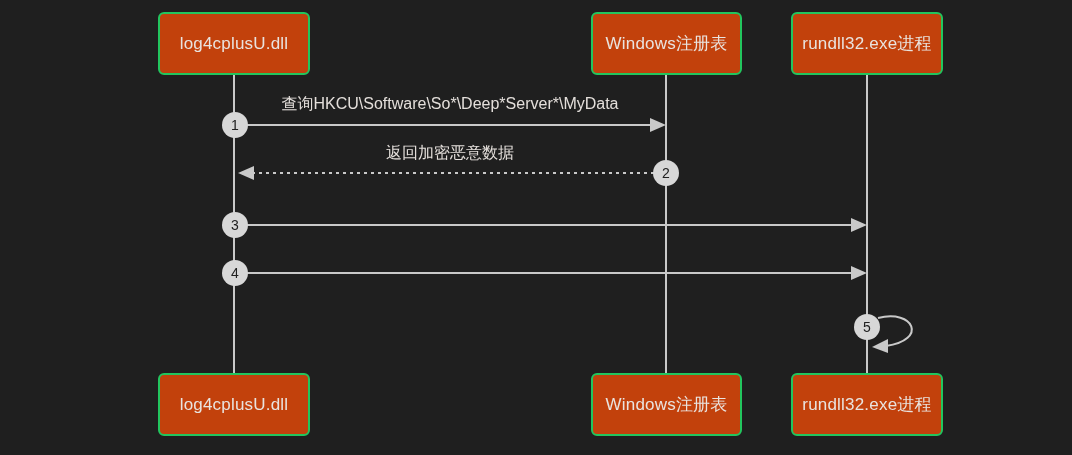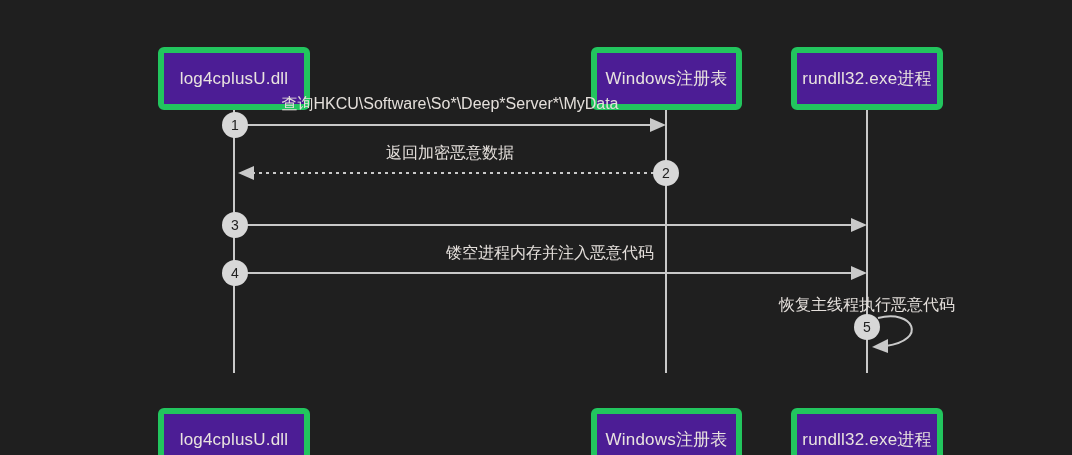--- a/index.html
+++ b/index.html
@@ -18,31 +18,30 @@
   svg.wires {
     position: absolute;
     left: 0; top: 0;
     width: 1072px;
     height: 455px;
   }
   .actor {
     position: absolute;
     box-sizing: border-box;
     height: 63px;
-    border: 6px solid #22c55e;
+    border: 2px solid #22c55e;
     border-radius: 6px;
-    background: #4c1d95;
+    background: #c2410c;
     color: #e9e3df;
     font-size: 17px;
     display: flex;
     align-items: center;
     justify-content: center;
     white-space: nowrap;
     letter-spacing: 0.2px;
-    margin-top: 35px;
   }
   .msg-label {
     position: absolute;
     transform: translateX(-50%);
     color: #e4dfdb;
     font-size: 16px;
     line-height: 22px;
     white-space: nowrap;
   }
   .seq-num {
@@ -101,22 +100,20 @@
   </div>
   <div class="actor" style="left:591px; top:373px; width:151px;">
     <span>Windows注册表</span>
   </div>
   <div class="actor" style="left:791px; top:373px; width:152px;">
     <span>rundll32.exe进程</span>
   </div>
 
   <div class="msg-label" style="left:450px; top:142px;">返回加密恶意数据</div>
   <div class="msg-label" style="left:450px; top:93px;">查询HKCU\Software\So*\Deep*Server*\MyData</div>
-  <div class="msg-label" style="left:550px; top:242px;">镂空进程内存并注入恶意代码</div>
-  <div class="msg-label" style="left:867px; top:294px;">恢复主线程执行恶意代码</div>
 
   <div class="seq-num" style="left:235px; top:125px;">1</div>
   <div class="seq-num" style="left:666px; top:173px;">2</div>
   <div class="seq-num" style="left:235px; top:225px;">3</div>
   <div class="seq-num" style="left:235px; top:273px;">4</div>
   <div class="seq-num" style="left:867px; top:327px;">5</div>
 
 </div>
 
 </body></html>

